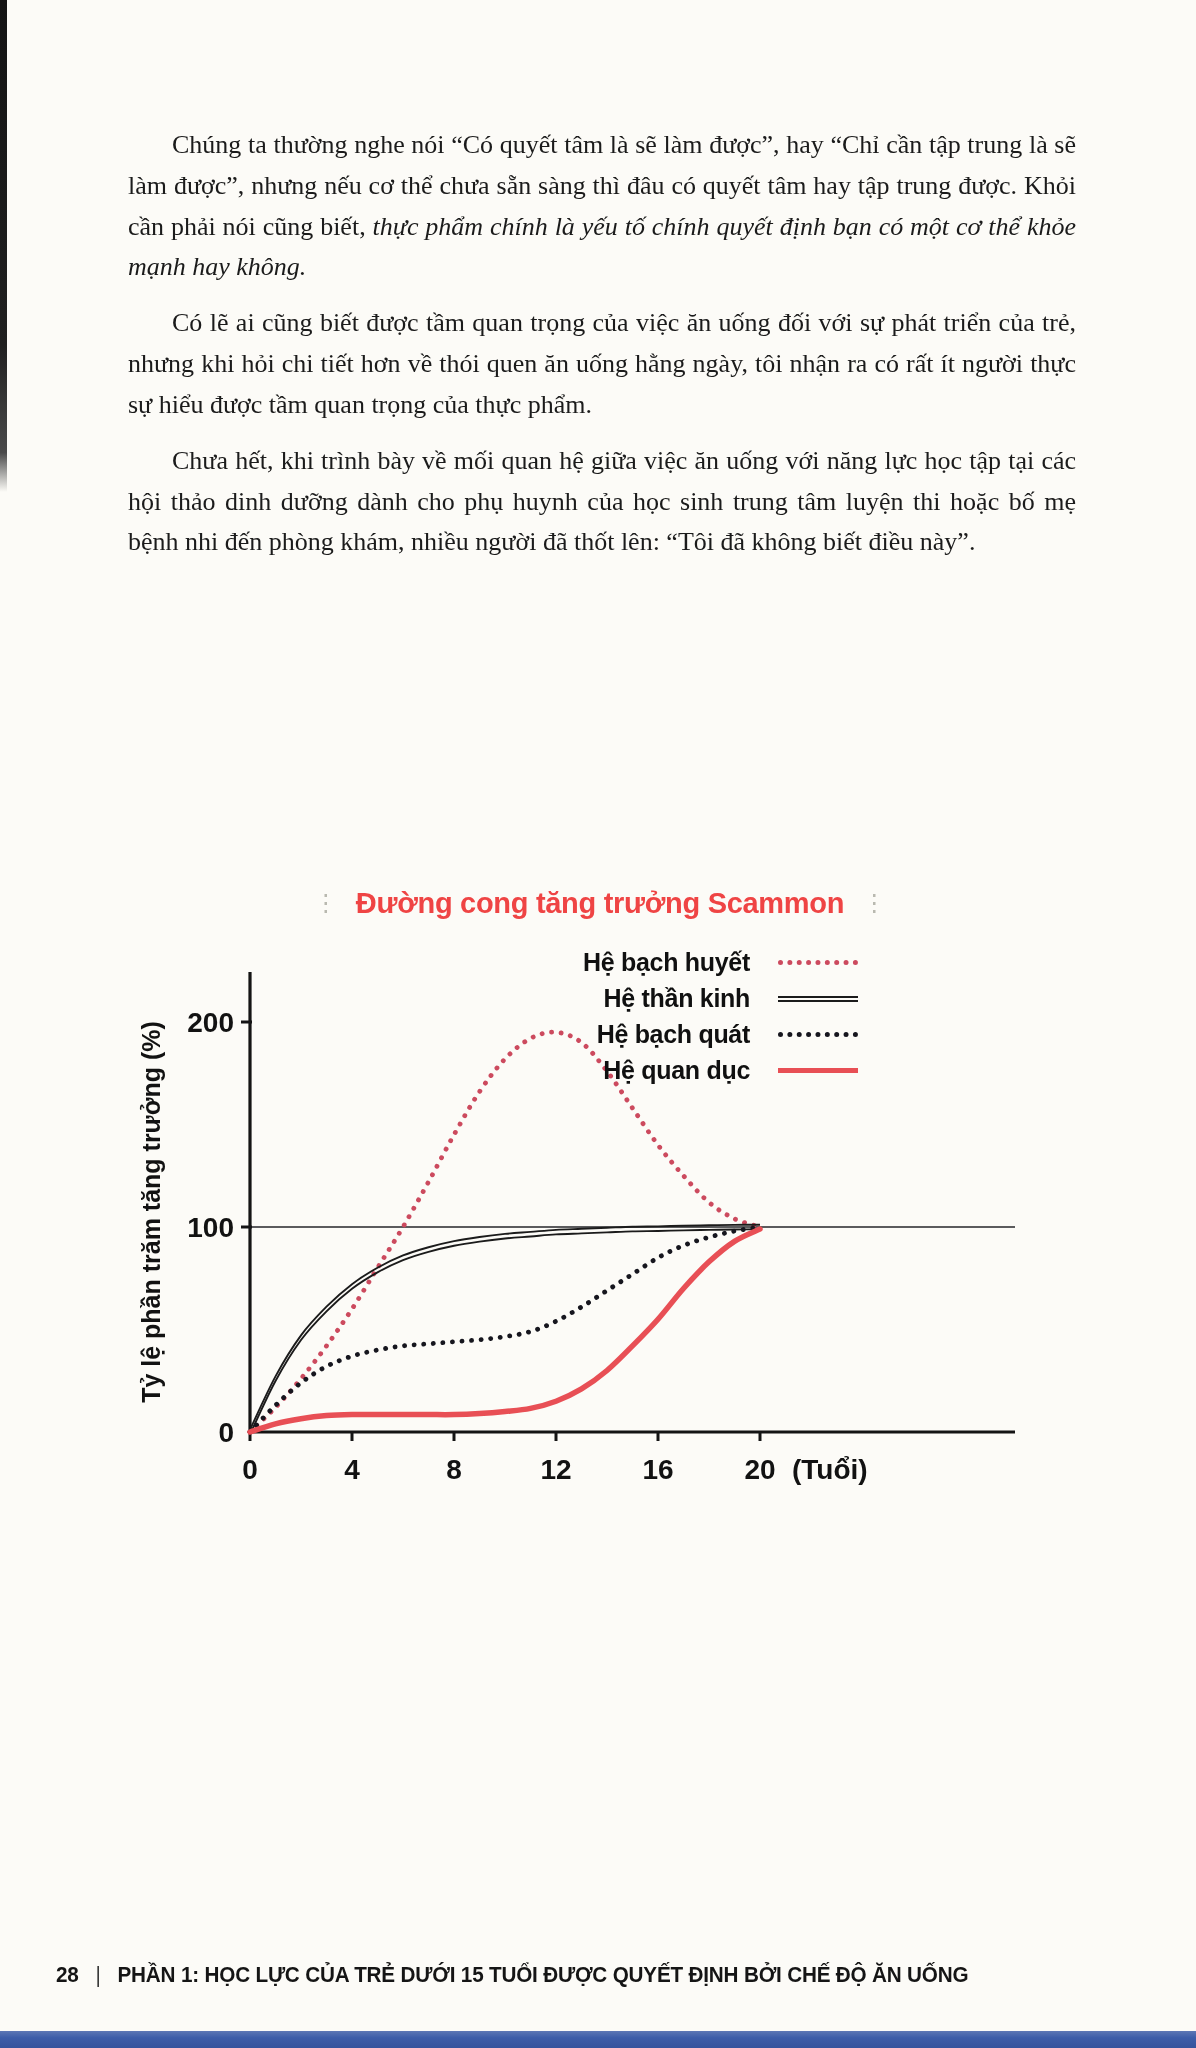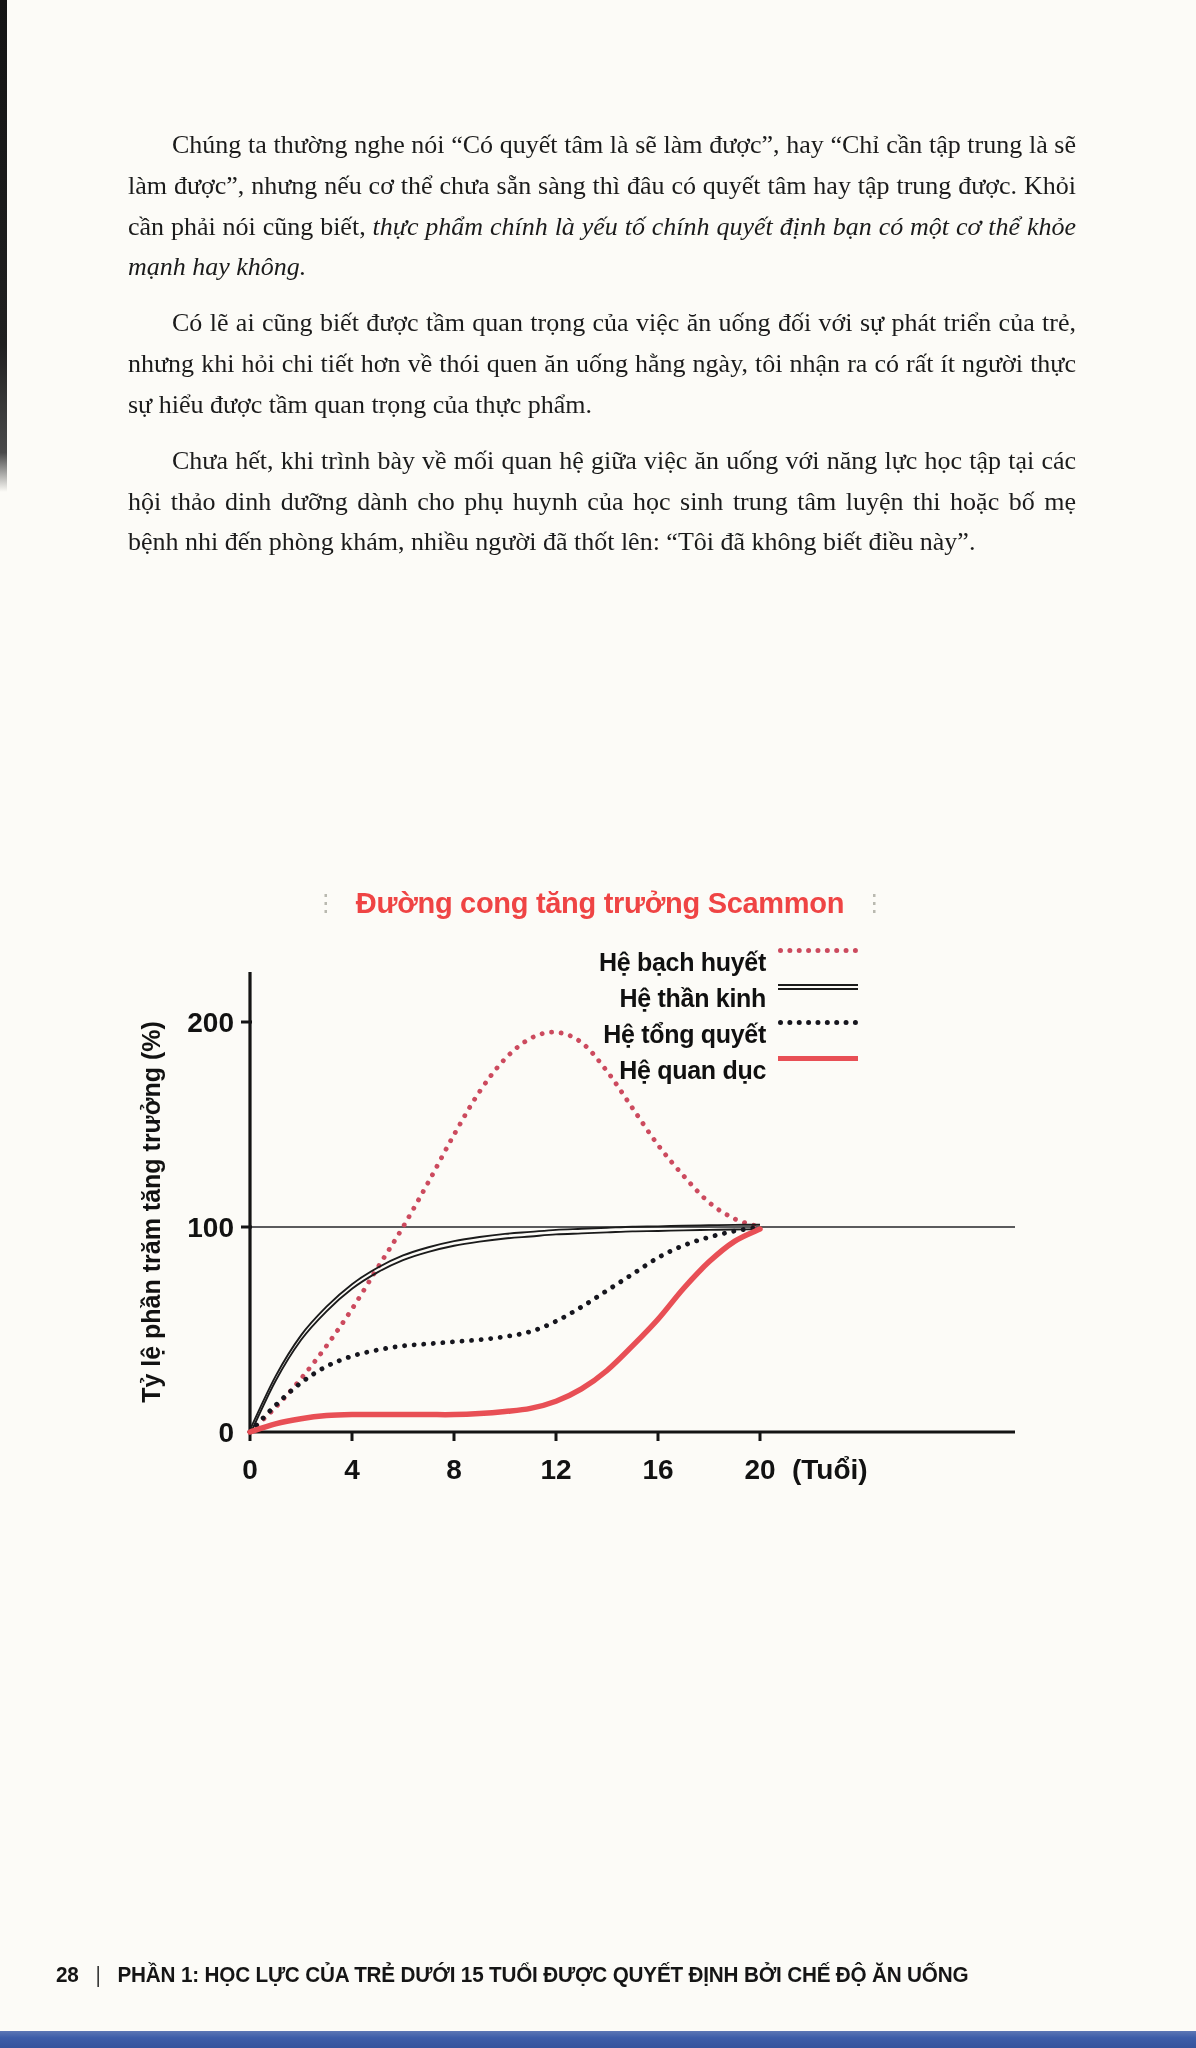--- a/index.html
+++ b/index.html
@@ -31,21 +31,21 @@
   .fig-title {
     font-family:"Liberation Sans", sans-serif; font-weight:bold;
     font-size:29px; color:#ef4444; letter-spacing:-0.3px;
   }
   .ornament { color:#b9b9b0; font-size:24px; font-family:"DejaVu Sans", sans-serif; }
 
   .legend {
     position:absolute; top:66px; left:538px; width:240px; z-index:5;
     display:flex; flex-direction:column; gap:7px;
   }
-  .legend-item { display:flex; justify-content:flex-end; gap:12px; height:29px; }
+  .legend-item { display:flex; align-items:center; justify-content:flex-end; gap:28px; height:29px; }
   .legend-label {
     font-family:"Liberation Sans", sans-serif; font-weight:bold;
     font-size:25px; color:#101010; white-space:nowrap; letter-spacing:-0.3px;
   }
   .legend-sample { width:80px; flex:0 0 80px; box-sizing:border-box; }
 
   .chart-svg { display:block; }
   .tick-label {
     font-family:"Liberation Sans", sans-serif; font-weight:bold;
     font-size:28px; fill:#121212;
@@ -86,21 +86,21 @@
     <div class="legend">
         <div class="legend-item">
           <span class="legend-label">Hệ bạch huyết</span>
           <span class="legend-sample" style="height: 0px; border-top: 5px dotted rgb(204, 74, 94);"></span>
         </div>
         <div class="legend-item">
           <span class="legend-label">Hệ thần kinh</span>
           <span class="legend-sample" style="height: 6px; border-top: 2px solid rgb(27, 27, 27); border-bottom: 2px solid rgb(27, 27, 27);"></span>
         </div>
         <div class="legend-item">
-          <span class="legend-label">Hệ tổng quyết</span>
+          <span class="legend-label">Hệ bạch quát</span>
           <span class="legend-sample" style="height: 0px; border-top: 5px dotted rgb(22, 22, 30);"></span>
         </div>
         <div class="legend-item">
           <span class="legend-label">Hệ quan dục</span>
           <span class="legend-sample" style="height: 5px; background: rgb(232, 79, 85);"></span>
         </div>
       </div>
 
     <svg class="chart-svg" width="1040" height="570" viewBox="0 0 1040 570">
         <line x1="170" y1="295" x2="935" y2="295" stroke="#26262a" stroke-width="1.6"></line>

